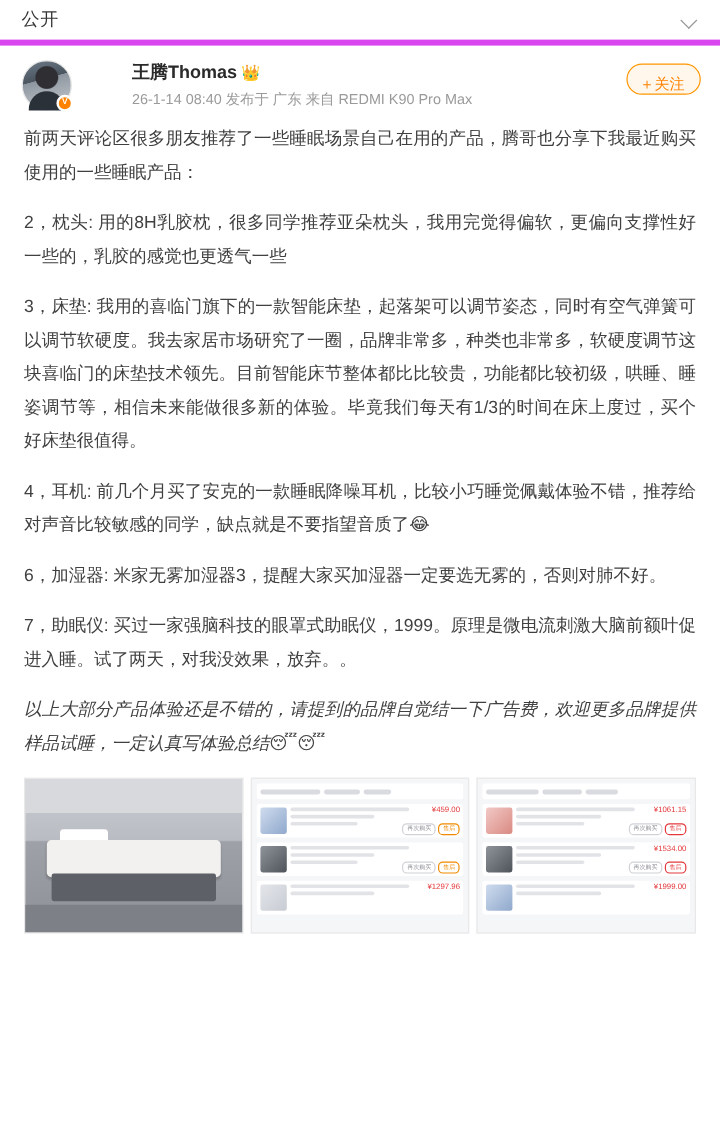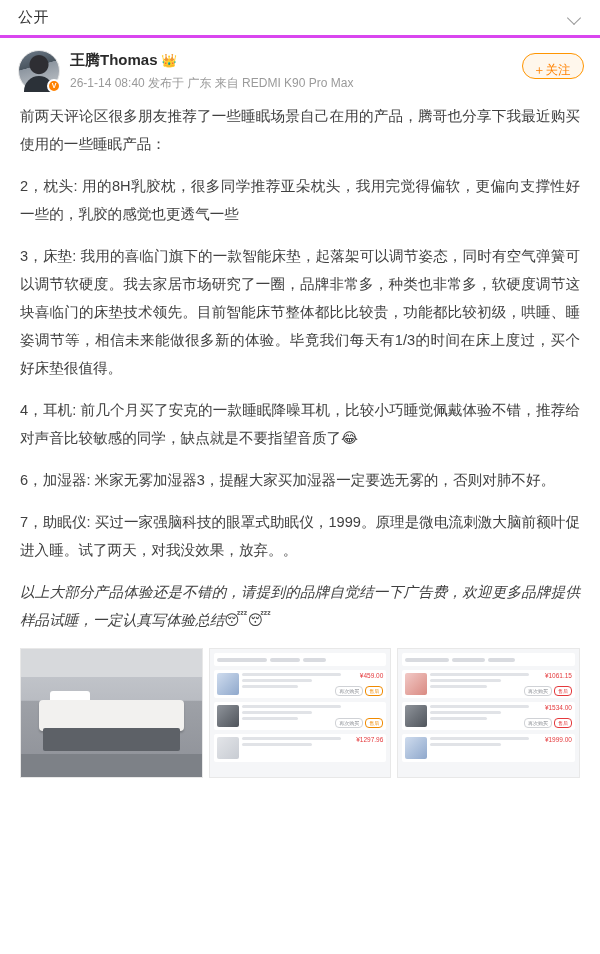--- a/index.html
+++ b/index.html
@@ -23,21 +23,21 @@
   }
 
   
   .topbar {
     height: 38px;
     display: flex;
     align-items: center;
     justify-content: space-between;
     padding: 0 16px 0 18px;
     box-sizing: border-box;
-    border-bottom: 3px solid #d946ef;
+    border-bottom: 5px solid #d946ef;
   }
   .topbar-title {
     font-size: 15px;
     color: #333333;
     letter-spacing: 0.5px;
   }
   .chevron {
     width: 16px;
     height: 16px;
     display: inline-block;
@@ -110,20 +110,21 @@
     text-align: center;
     font-size: 7px;
     line-height: 12px;
     color: #ffffff;
     font-weight: bold;
   }
   .author-meta {
     flex: 1 1 auto;
     min-width: 0;
     padding-top: 1px;
+    margin-left: 40px;
   }
   .author-name-row {
     display: flex;
     align-items: center;
     gap: 4px;
   }
   .author-name {
     font-size: 15px;
     color: #2a2a2a;
     font-weight: bold;

